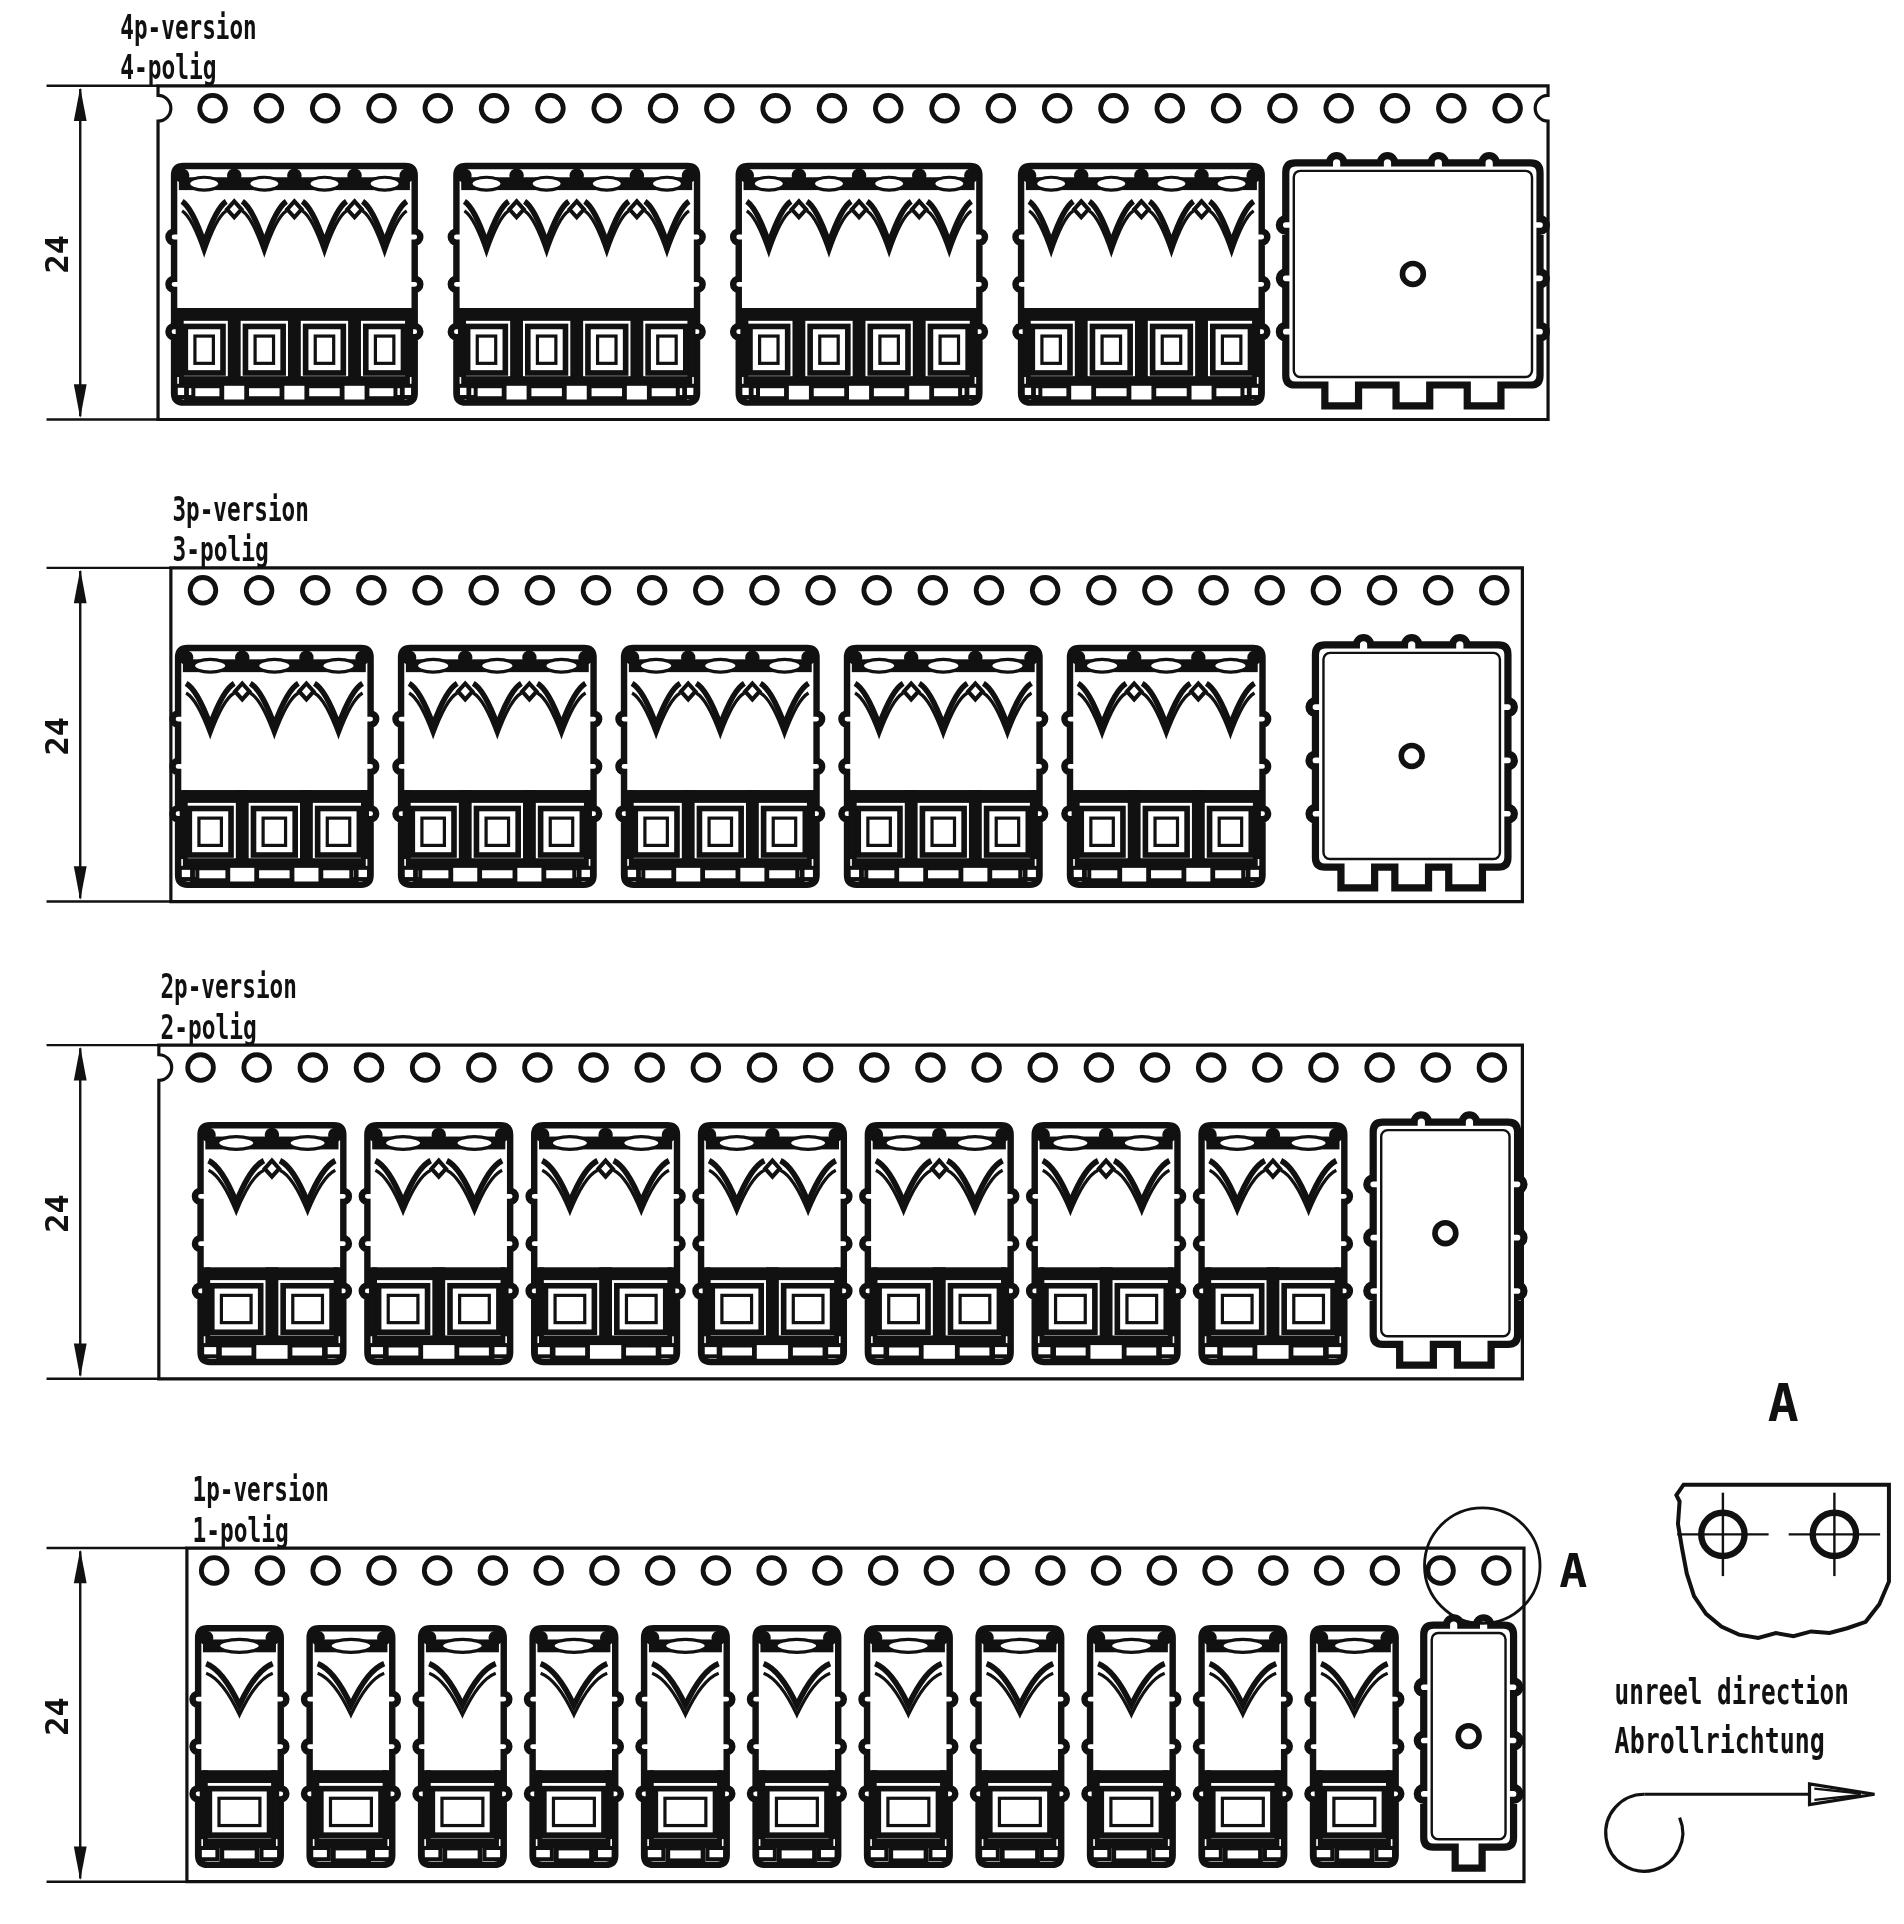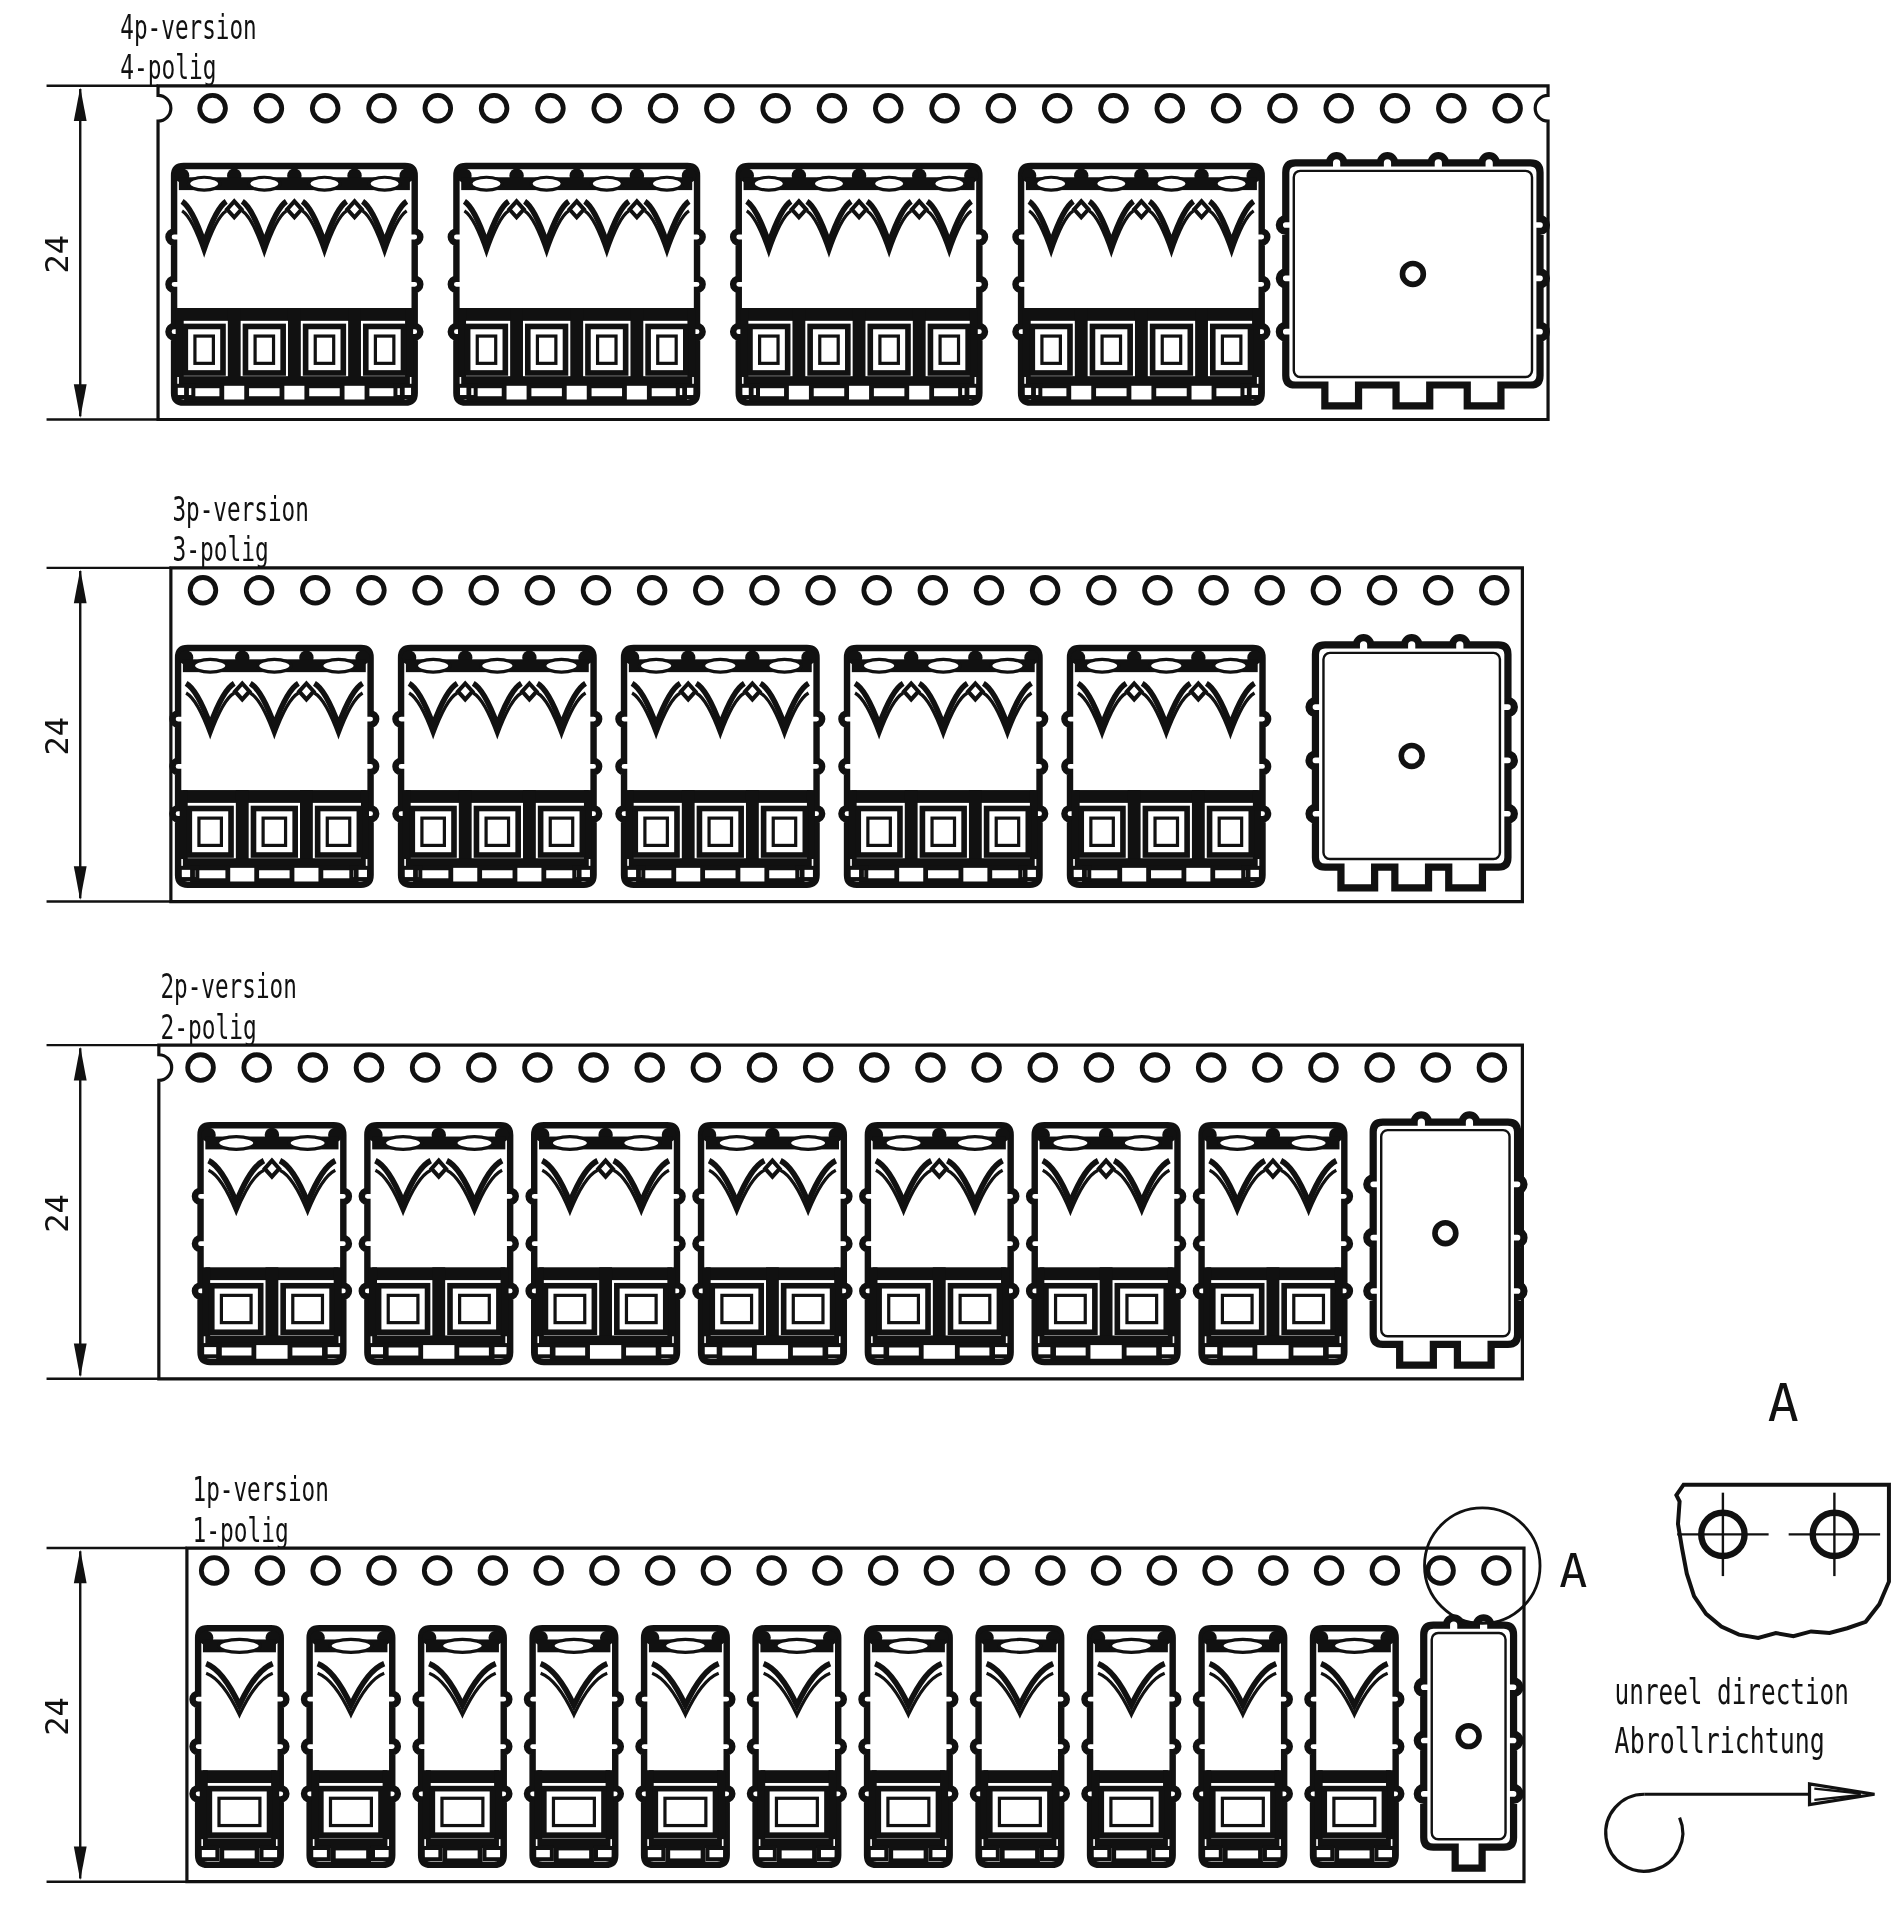--- a/index.html
+++ b/index.html
@@ -1,16 +1,16 @@
 <!DOCTYPE html>
 <html style="font-size:13px"><head>
 <meta charset="utf-8">
 <style>
   html,body{margin:0;padding:0;background:#fff;}
-  .stage{position:relative;width:1905px;height:1925px;background:#fff;overflow:hidden;}
+  .stage{position:relative;width:1905px;height:1925px;background:#fff;overflow:hidden;font-weight:bold;}
   svg{display:block;}
   text{font-family:"DejaVu Sans Mono","Liberation Mono",monospace;fill:#111;}
   .lbl{font-size:42px;}
   .dim{font-size:40px;}
   .bigA{font-size:64px;}
   .calloutA{font-size:58px;}
   .unreel{font-size:44px;}
 </style>
 </head>
 <body>

